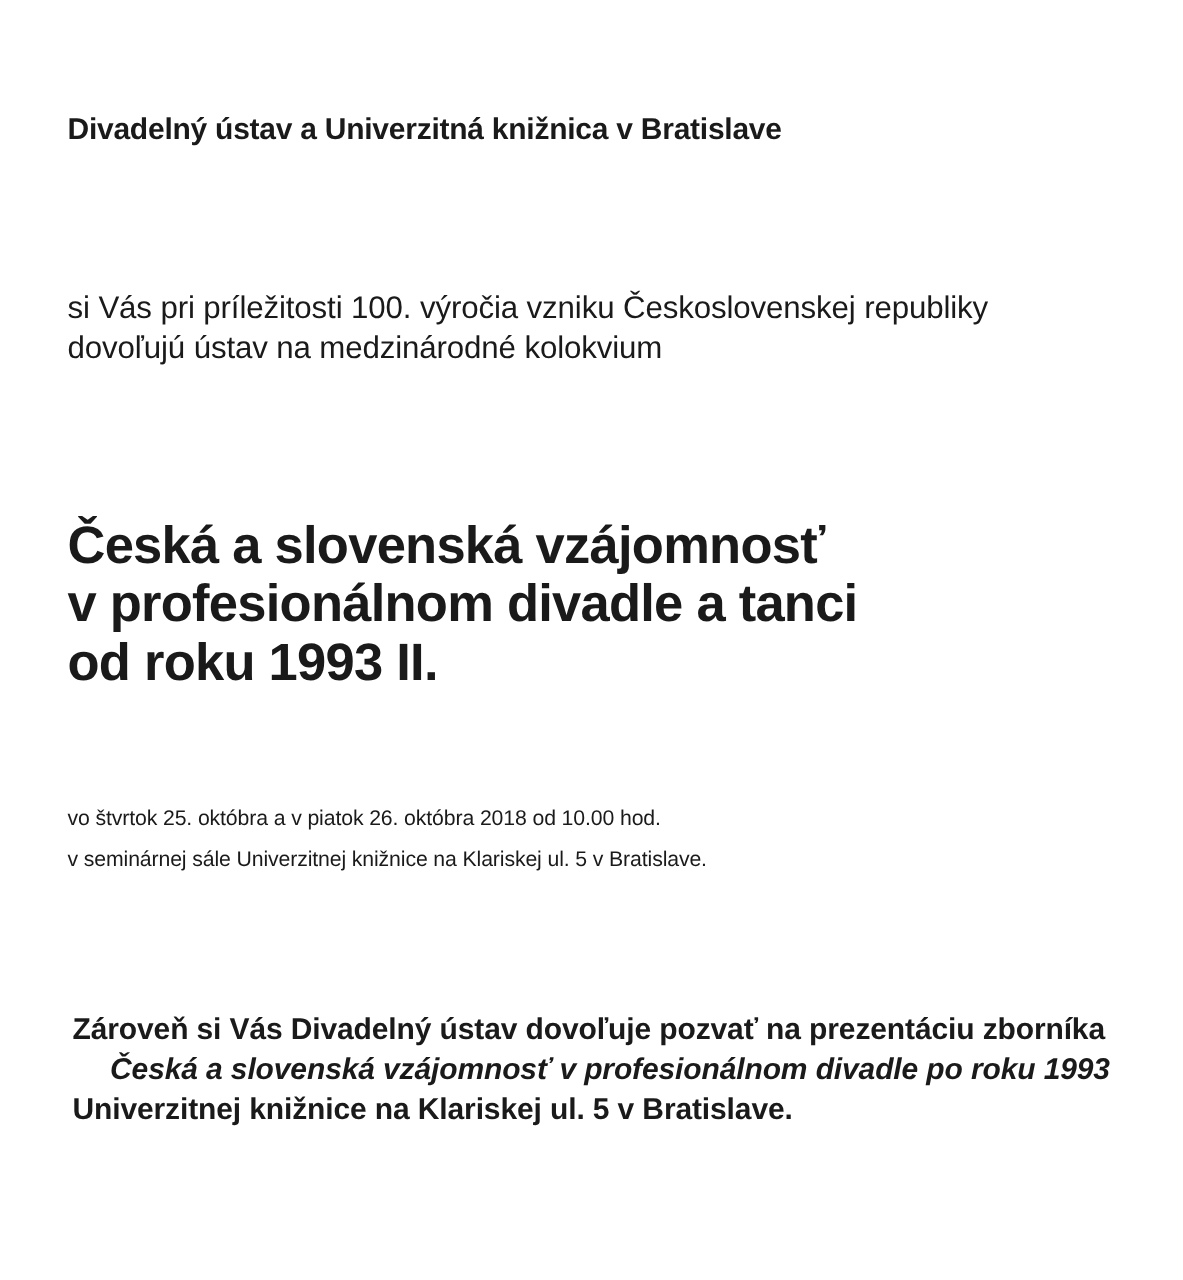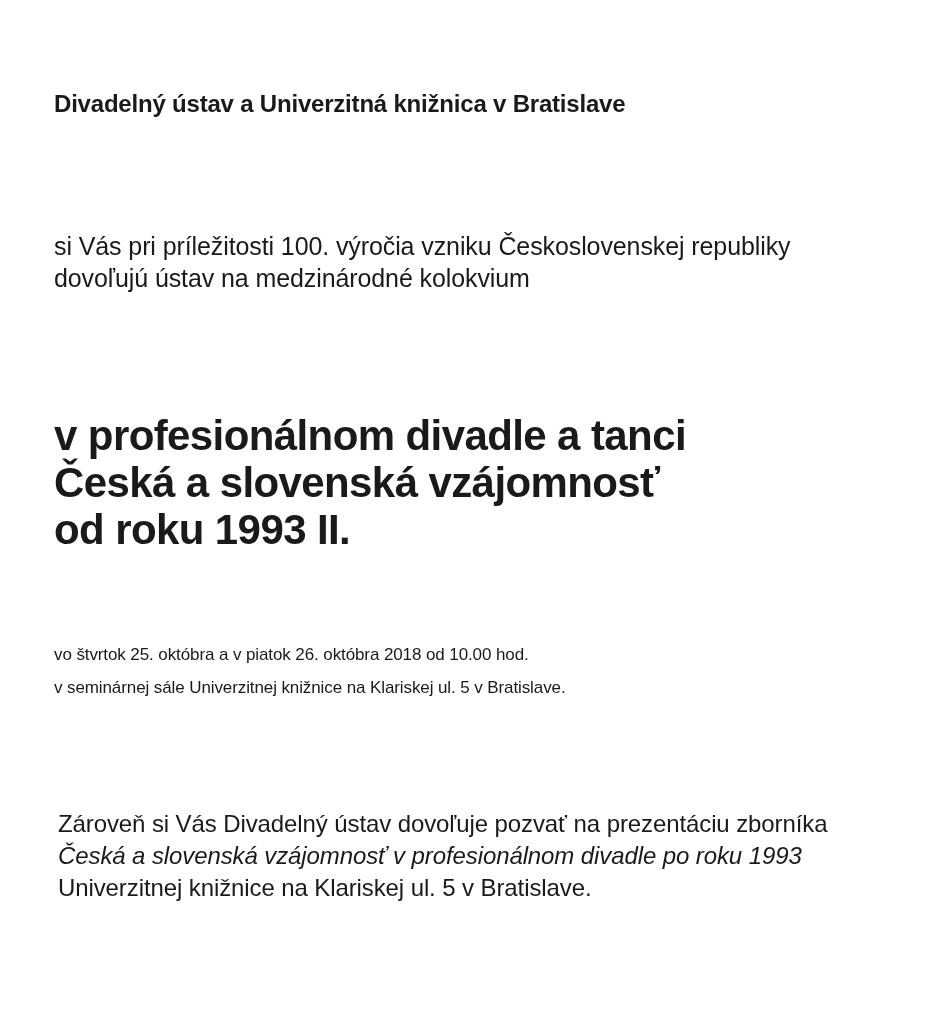--- a/index.html
+++ b/index.html
@@ -85,44 +85,46 @@
 
   
   .presentation {
     position: absolute;
     left: 58px;
     top: 808px;
     width: 860px;
     font-size: 24px;
     line-height: 32px;
     letter-spacing: -0.1px;
+    font-weight: bold;
   }
   .presentation .line {
     display: block;
     white-space: nowrap;
   }
   .presentation .line.italic {
     font-style: italic;
+    text-align: center;
   }
 </style>
 </head>
 <body>
 
 <div class="page">
 
   <div class="organisers">Divadelný ústav a Univerzitná knižnica v Bratislave</div>
 
   <div class="intro">
     <span class="line">si Vás pri príležitosti 100. výročia vzniku Československej republiky</span>
     <span class="line">dovoľujú ústav na medzinárodné kolokvium</span>
   </div>
 
   <h1 class="colloquium-title">
+    <span class="line">Česká a slovenská vzájomnosť</span>
     <span class="line">v profesionálnom divadle a tanci</span>
-    <span class="line">Česká a slovenská vzájomnosť</span>
     <span class="line">od roku 1993 II.</span>
   </h1>
 
   <div class="datetime">
     <span class="line">vo štvrtok 25. októbra a v piatok 26. októbra 2018 od 10.00 hod.</span>
     <span class="line">v seminárnej sále Univerzitnej knižnice na Klariskej ul. 5 v Bratislave.</span>
   </div>
 
   <div class="presentation">
     <span class="line">Zároveň si Vás Divadelný ústav dovoľuje pozvať na prezentáciu zborníka</span>

